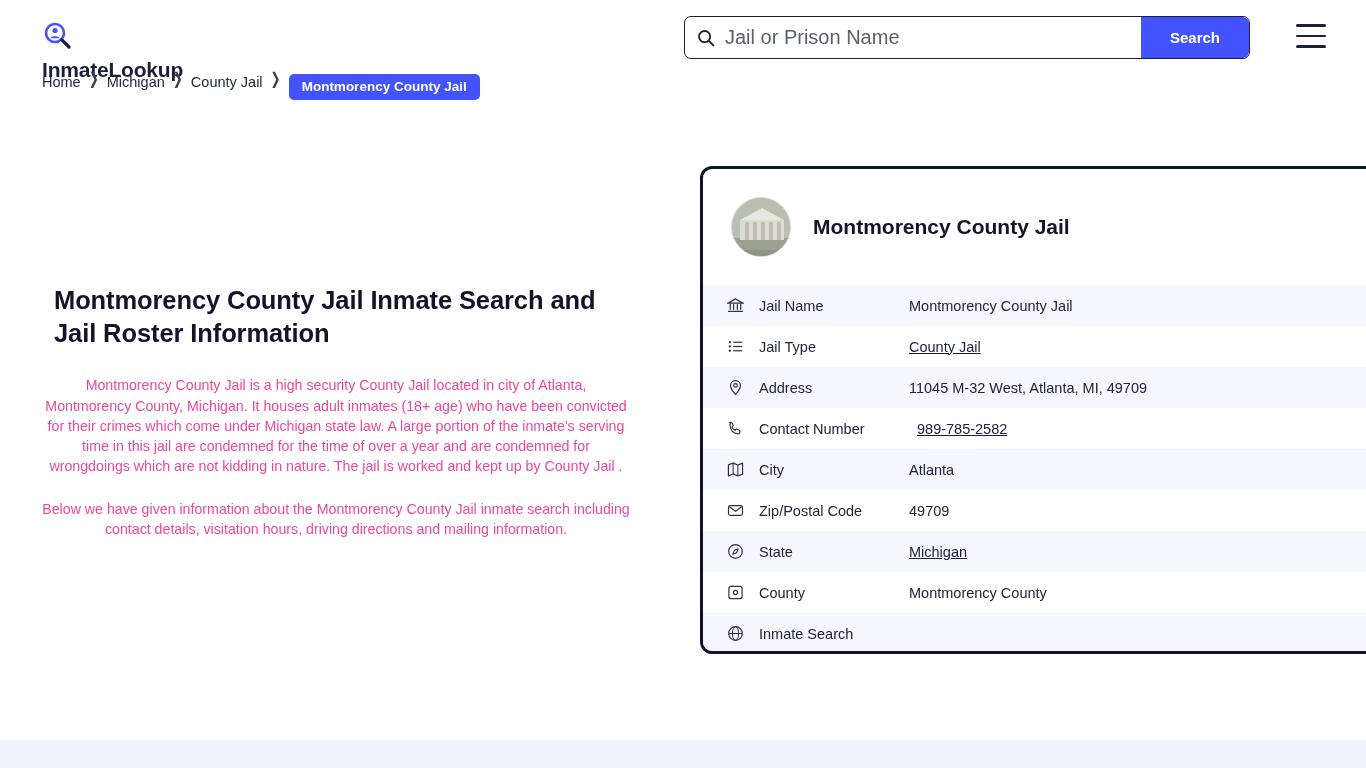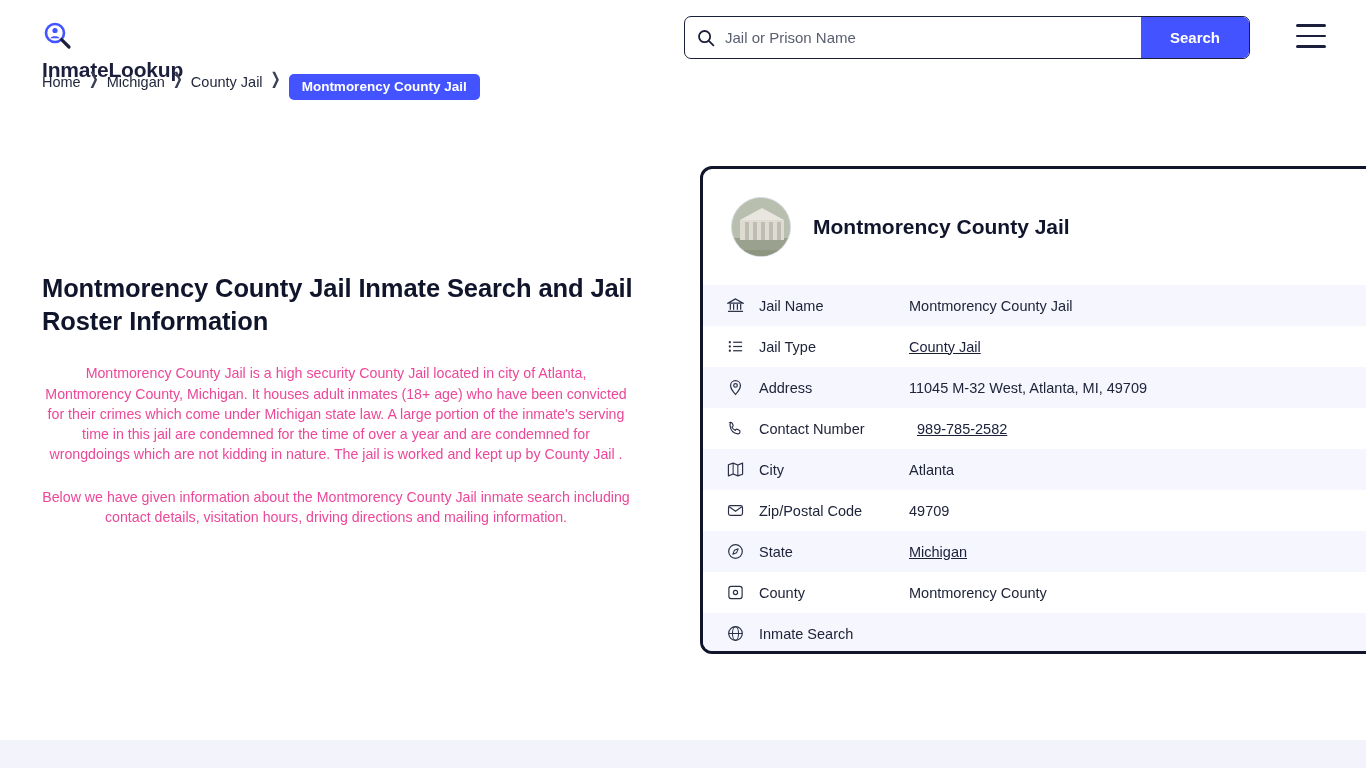--- a/index.html
+++ b/index.html
@@ -37,21 +37,21 @@
     background: #fff;
     display: flex; align-items: center;
     overflow: hidden;
   }
   .search-icon {
     margin-left: 12px; margin-right: 8px;
     width: 18px; height: 18px; flex: none;
   }
   .search-input {
     flex: 1; border: none; outline: none;
-    font-size: 15px; color: #3d4254;
+    font-size: 20px; color: #3d4254;
     font-family: "Liberation Sans", sans-serif;
     background: transparent;
     height: 100%;
   }
   .search-input::placeholder { color: #5a5f70; }
   .search-btn {
     width: 108px; height: 41px;
     background: #4353ff; color: #fff;
     border: none; outline: none;
     font-size: 15px; font-weight: bold;
@@ -86,21 +86,21 @@
     background: #4353ff; color: #fff;
     font-weight: bold; font-size: 13.5px;
     padding: 5px 13px; border-radius: 5px;
   }
 
   
   .article {
     position: absolute; left: 42px; top: 272px; width: 600px;
   }
   .article h1 {
-    margin: 0; font-size: 25.5px; line-height: 1.28;
+    margin: 12px; font-size: 25.5px; line-height: 1.28;
     color: #11152b; font-weight: bold;
     letter-spacing: -0.1px;
   }
   .article p {
     margin: 26px 0 0 0;
     font-size: 14.2px; line-height: 1.43; color: #ec4899;
     max-width: 588px;
     text-align: center;
   }
   .article p.second { margin-top: 22px; }

